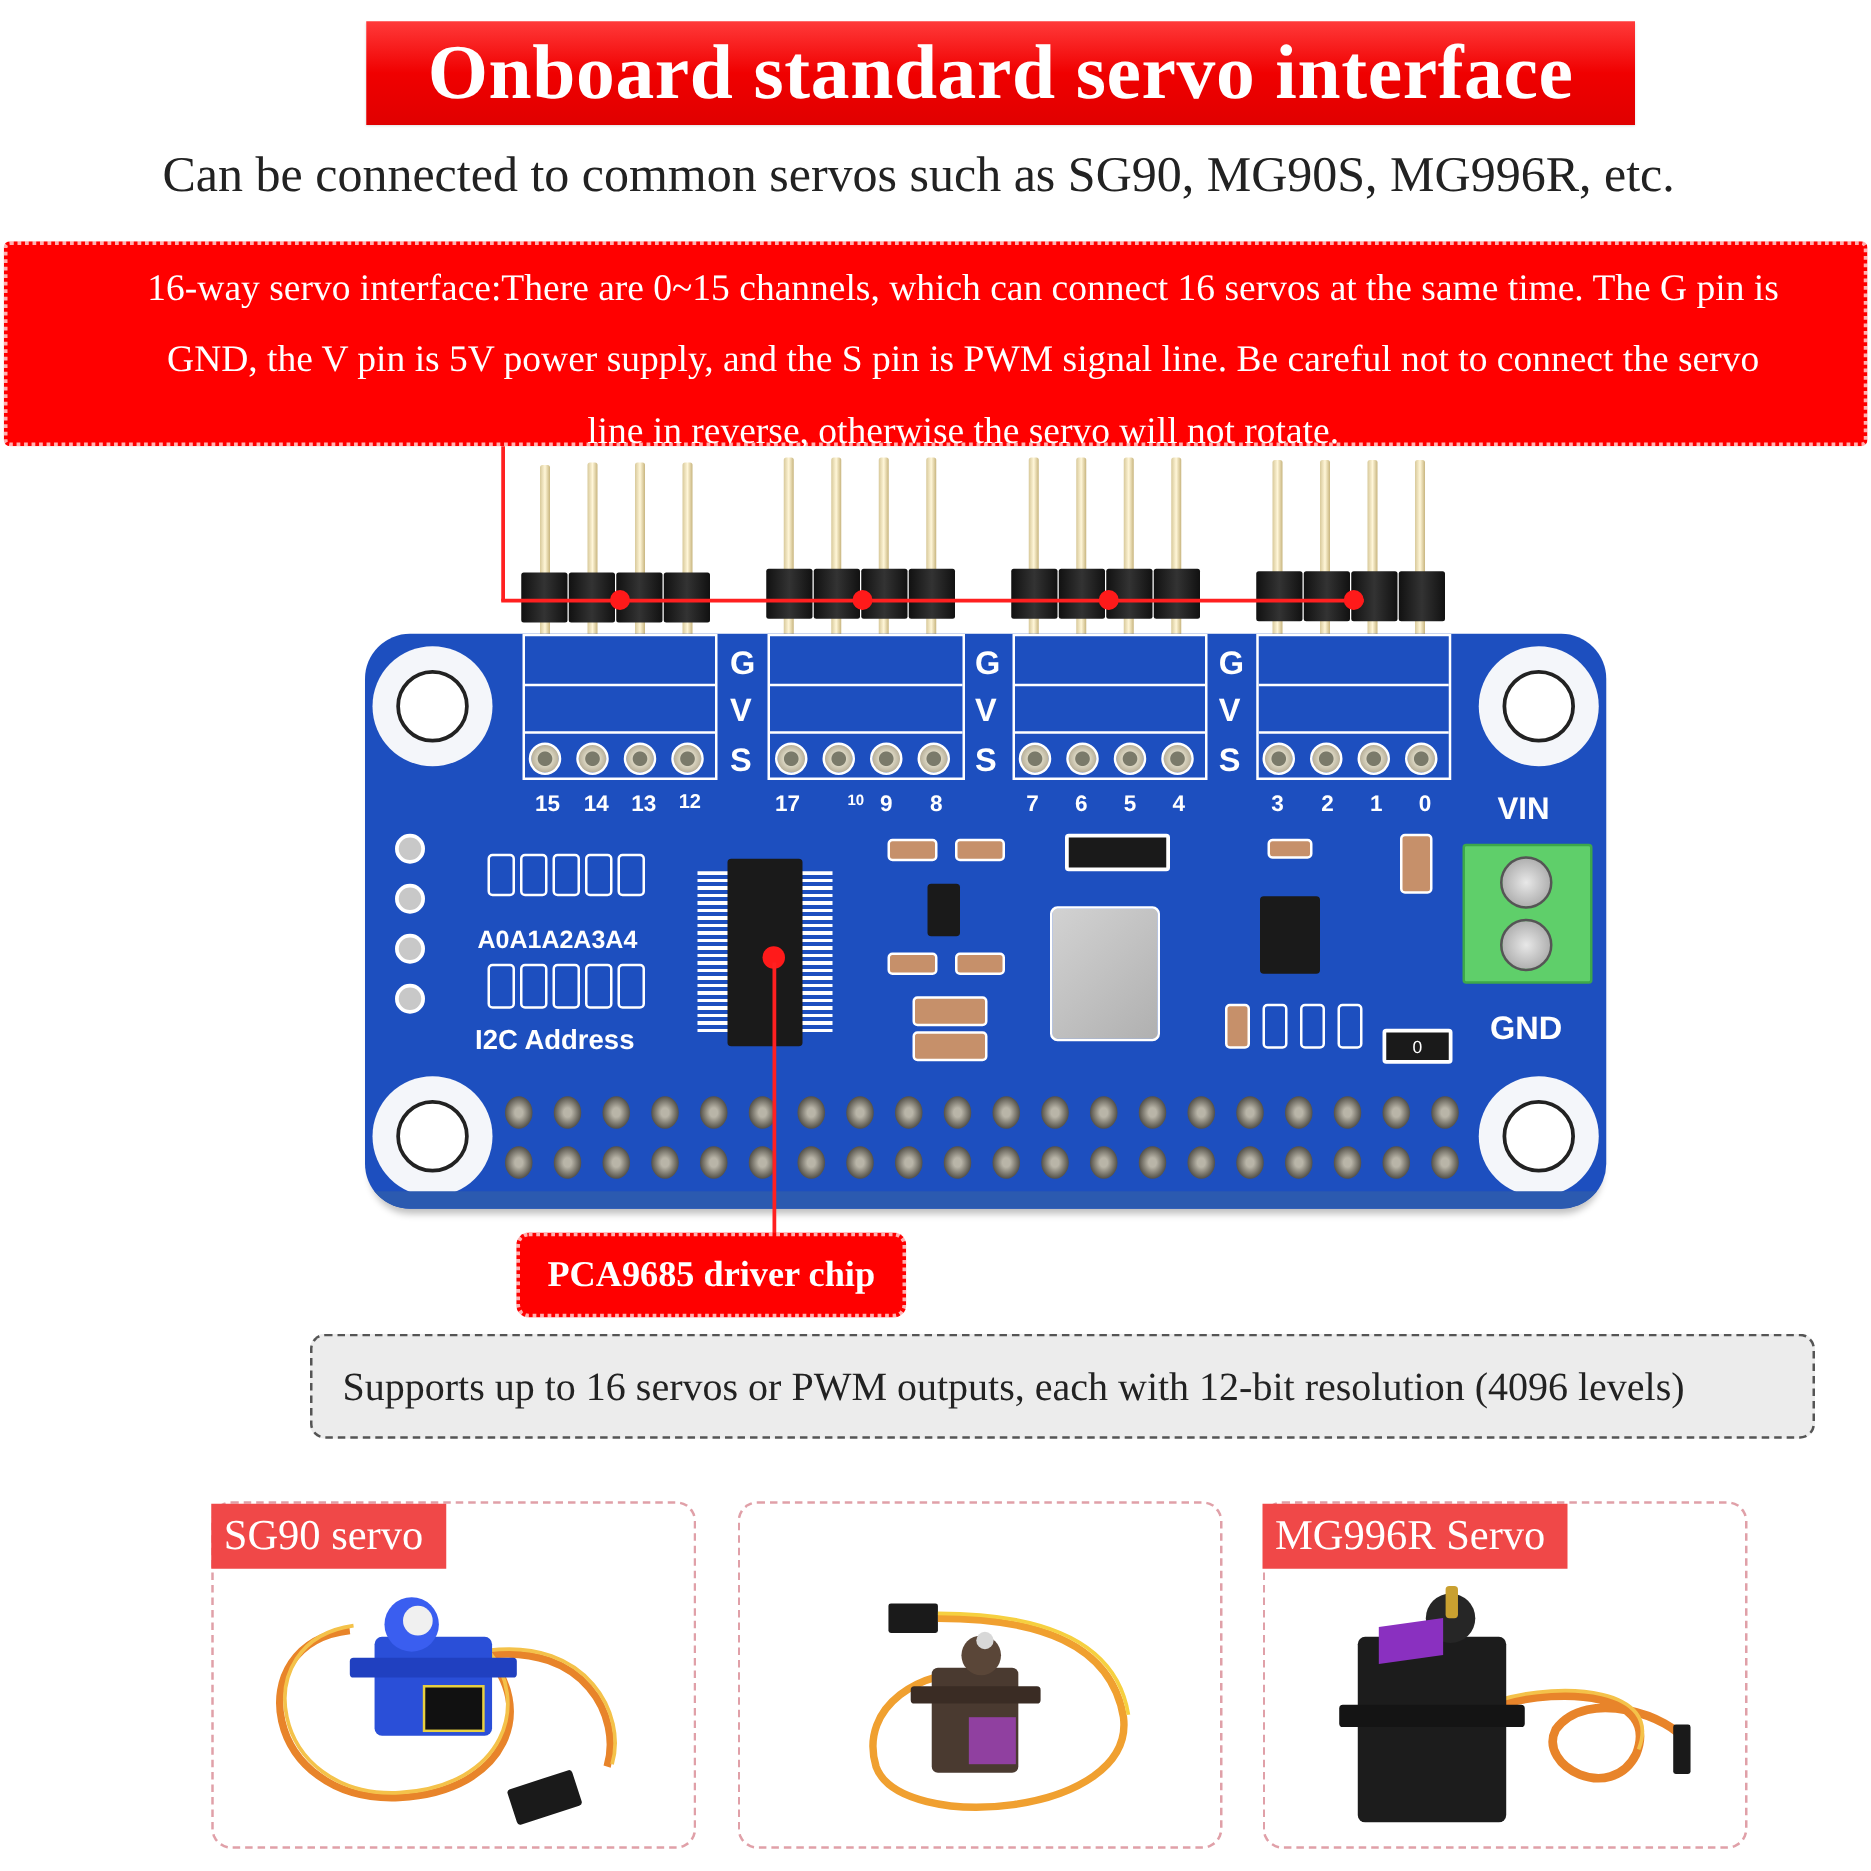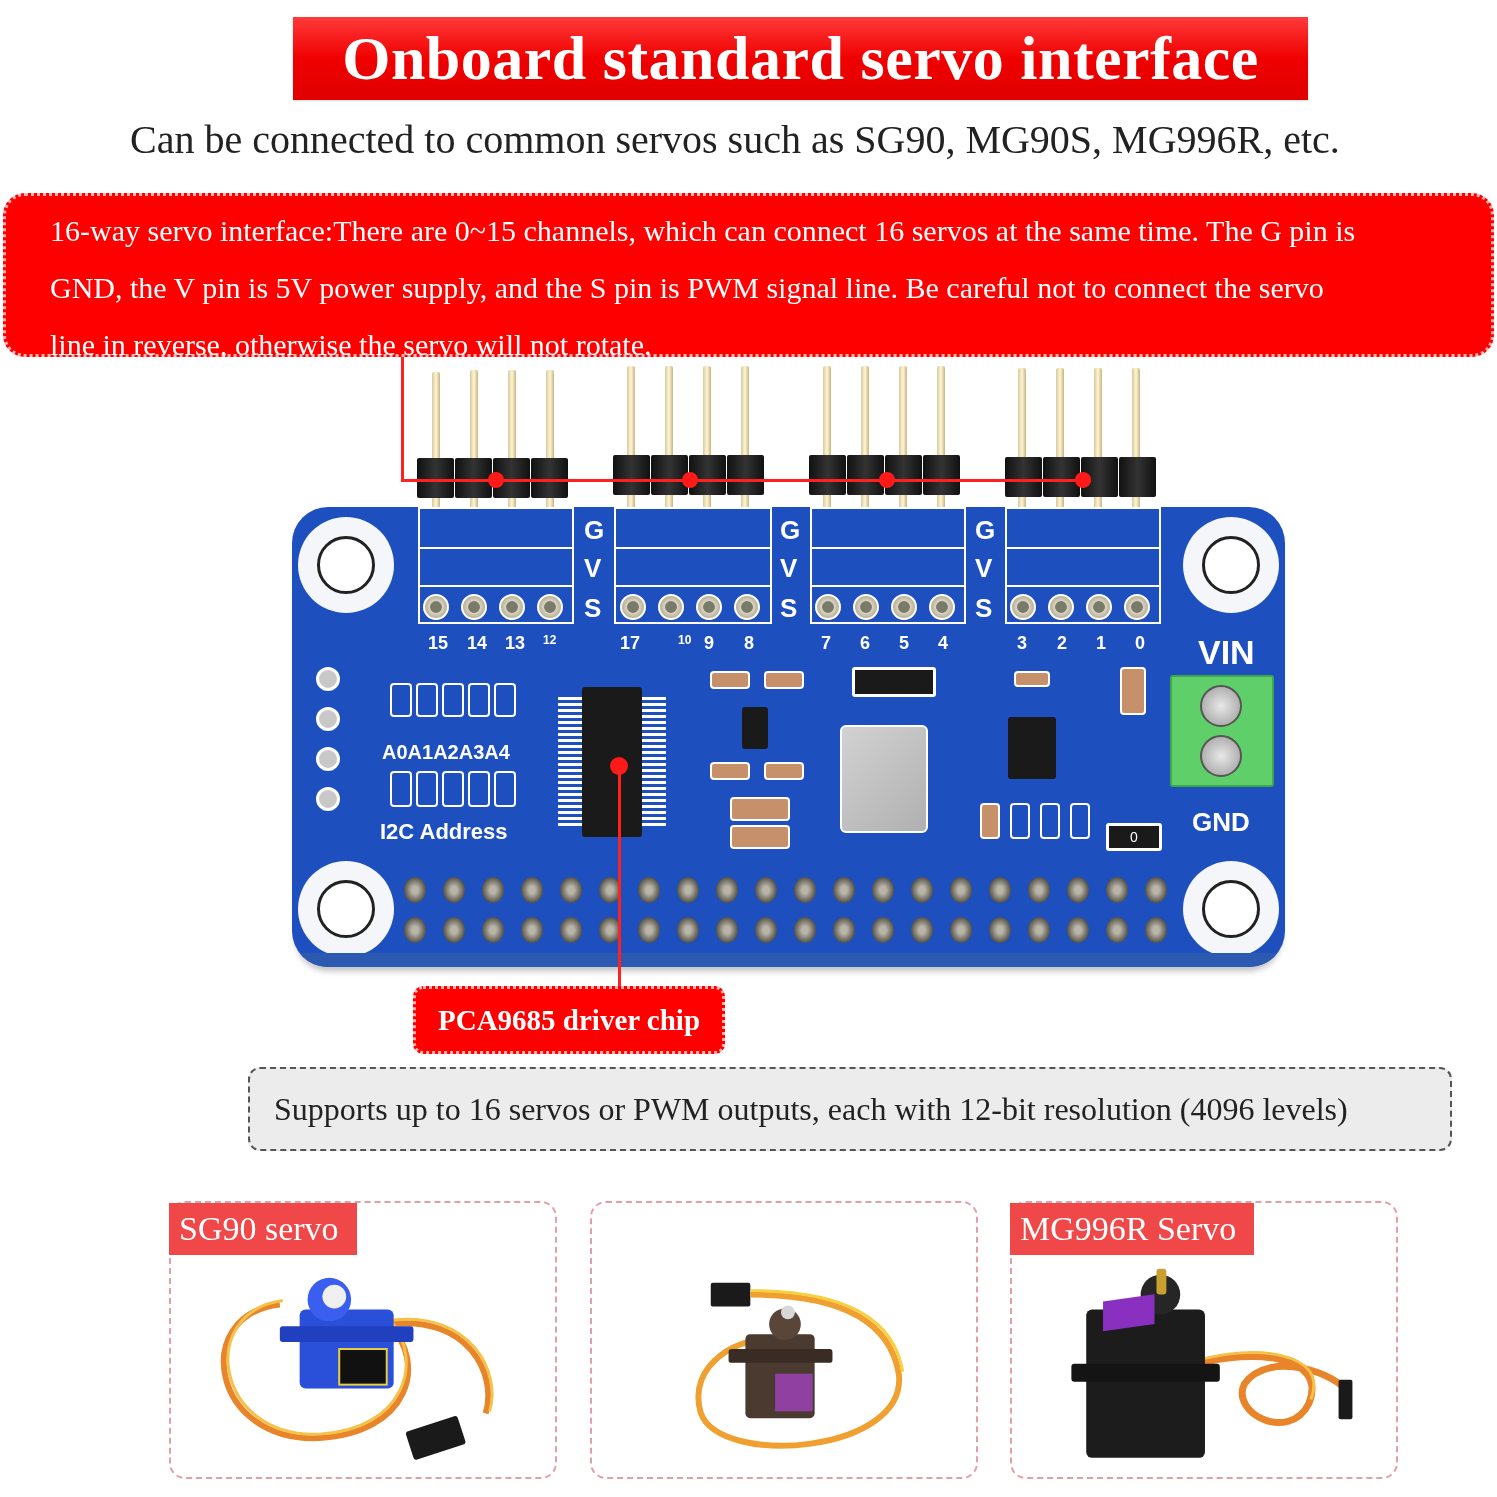--- a/index.html
+++ b/index.html
@@ -16,22 +16,23 @@
     color: #fff; font-weight: bold; font-size: 62px; letter-spacing: 0.5px;
     font-family: "Liberation Serif", serif;
   }
   .subtitle {
     position: absolute; left: 130px; top: 116px; width: 1360px;
     font-size: 40px; color: #222; white-space: nowrap;
   }
 
   .info-box {
     position: absolute; left: 3px; top: 193px; width: 1491px; height: 164px;
-    background: #ff0000; border: 3px dotted #ffb0b0; border-radius: 22px;
+    background: #ff0000; border: 3px dotted #ffb0b0; border-radius: 5px;
     padding: 6px 0 0 44px;
+    text-align: center;
   }
   .info-box p {
     color: #fff; font-size: 30px; line-height: 57px; white-space: nowrap;
   }
 
   
   .ptr-line { position: absolute; background: #ff2020; }
   .ptr-dot { position: absolute; width: 16px; height: 16px; border-radius: 50%; background: #ff1a1a; }
   .pin { position: absolute; width: 8px; background: linear-gradient(90deg,#d8c99a,#fff6d8,#c8b57e); border-radius: 2px; }
   .pin-housing { position: absolute; width: 37px; height: 40px; background: linear-gradient(90deg,#111,#333,#111); border-radius: 2px; }
@@ -193,21 +194,21 @@
   <span class="silk" style="left:488px;top:8px;font-size:26px;">G</span>
   <span class="silk" style="left:488px;top:46px;font-size:26px;">V</span>
   <span class="silk" style="left:488px;top:86px;font-size:26px;">S</span>
   <span class="silk" style="left:683px;top:8px;font-size:26px;">G</span>
   <span class="silk" style="left:683px;top:46px;font-size:26px;">V</span>
   <span class="silk" style="left:683px;top:86px;font-size:26px;">S</span>
 
   <span class="silk" style="left:136px;top:126px;font-size:18px;">15</span>
   <span class="silk" style="left:175px;top:126px;font-size:18px;">14</span>
   <span class="silk" style="left:213px;top:126px;font-size:18px;">13</span>
-  <span class="silk" style="left:251px;top:126px;font-size:12px;">12</span>
+  <span class="silk" style="left:251px;top:126px;font-size:16px;">12</span>
   <span class="silk" style="left:328px;top:126px;font-size:18px;">17</span>
   <span class="silk" style="left:386px;top:126px;font-size:12px;">10</span>
   <span class="silk" style="left:412px;top:126px;font-size:18px;">9</span>
   <span class="silk" style="left:452px;top:126px;font-size:18px;">8</span>
   <span class="silk" style="left:529px;top:126px;font-size:18px;">7</span>
   <span class="silk" style="left:568px;top:126px;font-size:18px;">6</span>
   <span class="silk" style="left:607px;top:126px;font-size:18px;">5</span>
   <span class="silk" style="left:646px;top:126px;font-size:18px;">4</span>
   <span class="silk" style="left:725px;top:126px;font-size:18px;">3</span>
   <span class="silk" style="left:765px;top:126px;font-size:18px;">2</span>
@@ -254,21 +255,21 @@
   <div class="chip" style="left:716px;top:210px;width:48px;height:62px;"></div>
   <div class="smd" style="left:828px;top:160px;width:26px;height:48px;"></div>
   <div class="smd" style="left:688px;top:296px;width:20px;height:36px;"></div>
   <div class="smd" style="left:718px;top:296px;width:20px;height:36px;background:#1d4fbf;"></div>
   <div class="smd" style="left:748px;top:296px;width:20px;height:36px;background:#1d4fbf;"></div>
   <div class="smd" style="left:778px;top:296px;width:20px;height:36px;background:#1d4fbf;"></div>
   <div class="chip" style="left:814px;top:316px;width:56px;height:28px;border:3px solid #fff;display:flex;align-items:center;justify-content:center;">
     <span style="color:#fff;font-size:14px;font-family:'Liberation Sans',sans-serif;">0</span>
   </div>
 
-  <span class="silk" style="left:906px;top:126px;font-size:34px;">VIN</span>
+  <span class="silk" style="left:906px;top:126px;font-size:25px;">VIN</span>
   <div class="terminal" style="left:878px;top:168px;width:104px;height:112px;">
     <div class="screw" style="left:28px;top:8px;"></div>
     <div class="screw" style="left:28px;top:58px;"></div>
   </div>
   <span class="silk" style="left:900px;top:300px;font-size:26px;">GND</span>
 
   <div>
     <div class="gpio-pin" style="left:112px;top:370px;"></div>
       <div class="gpio-pin" style="left:151px;top:370px;"></div>
     <div class="gpio-pin" style="left:190px;top:370px;"></div>

